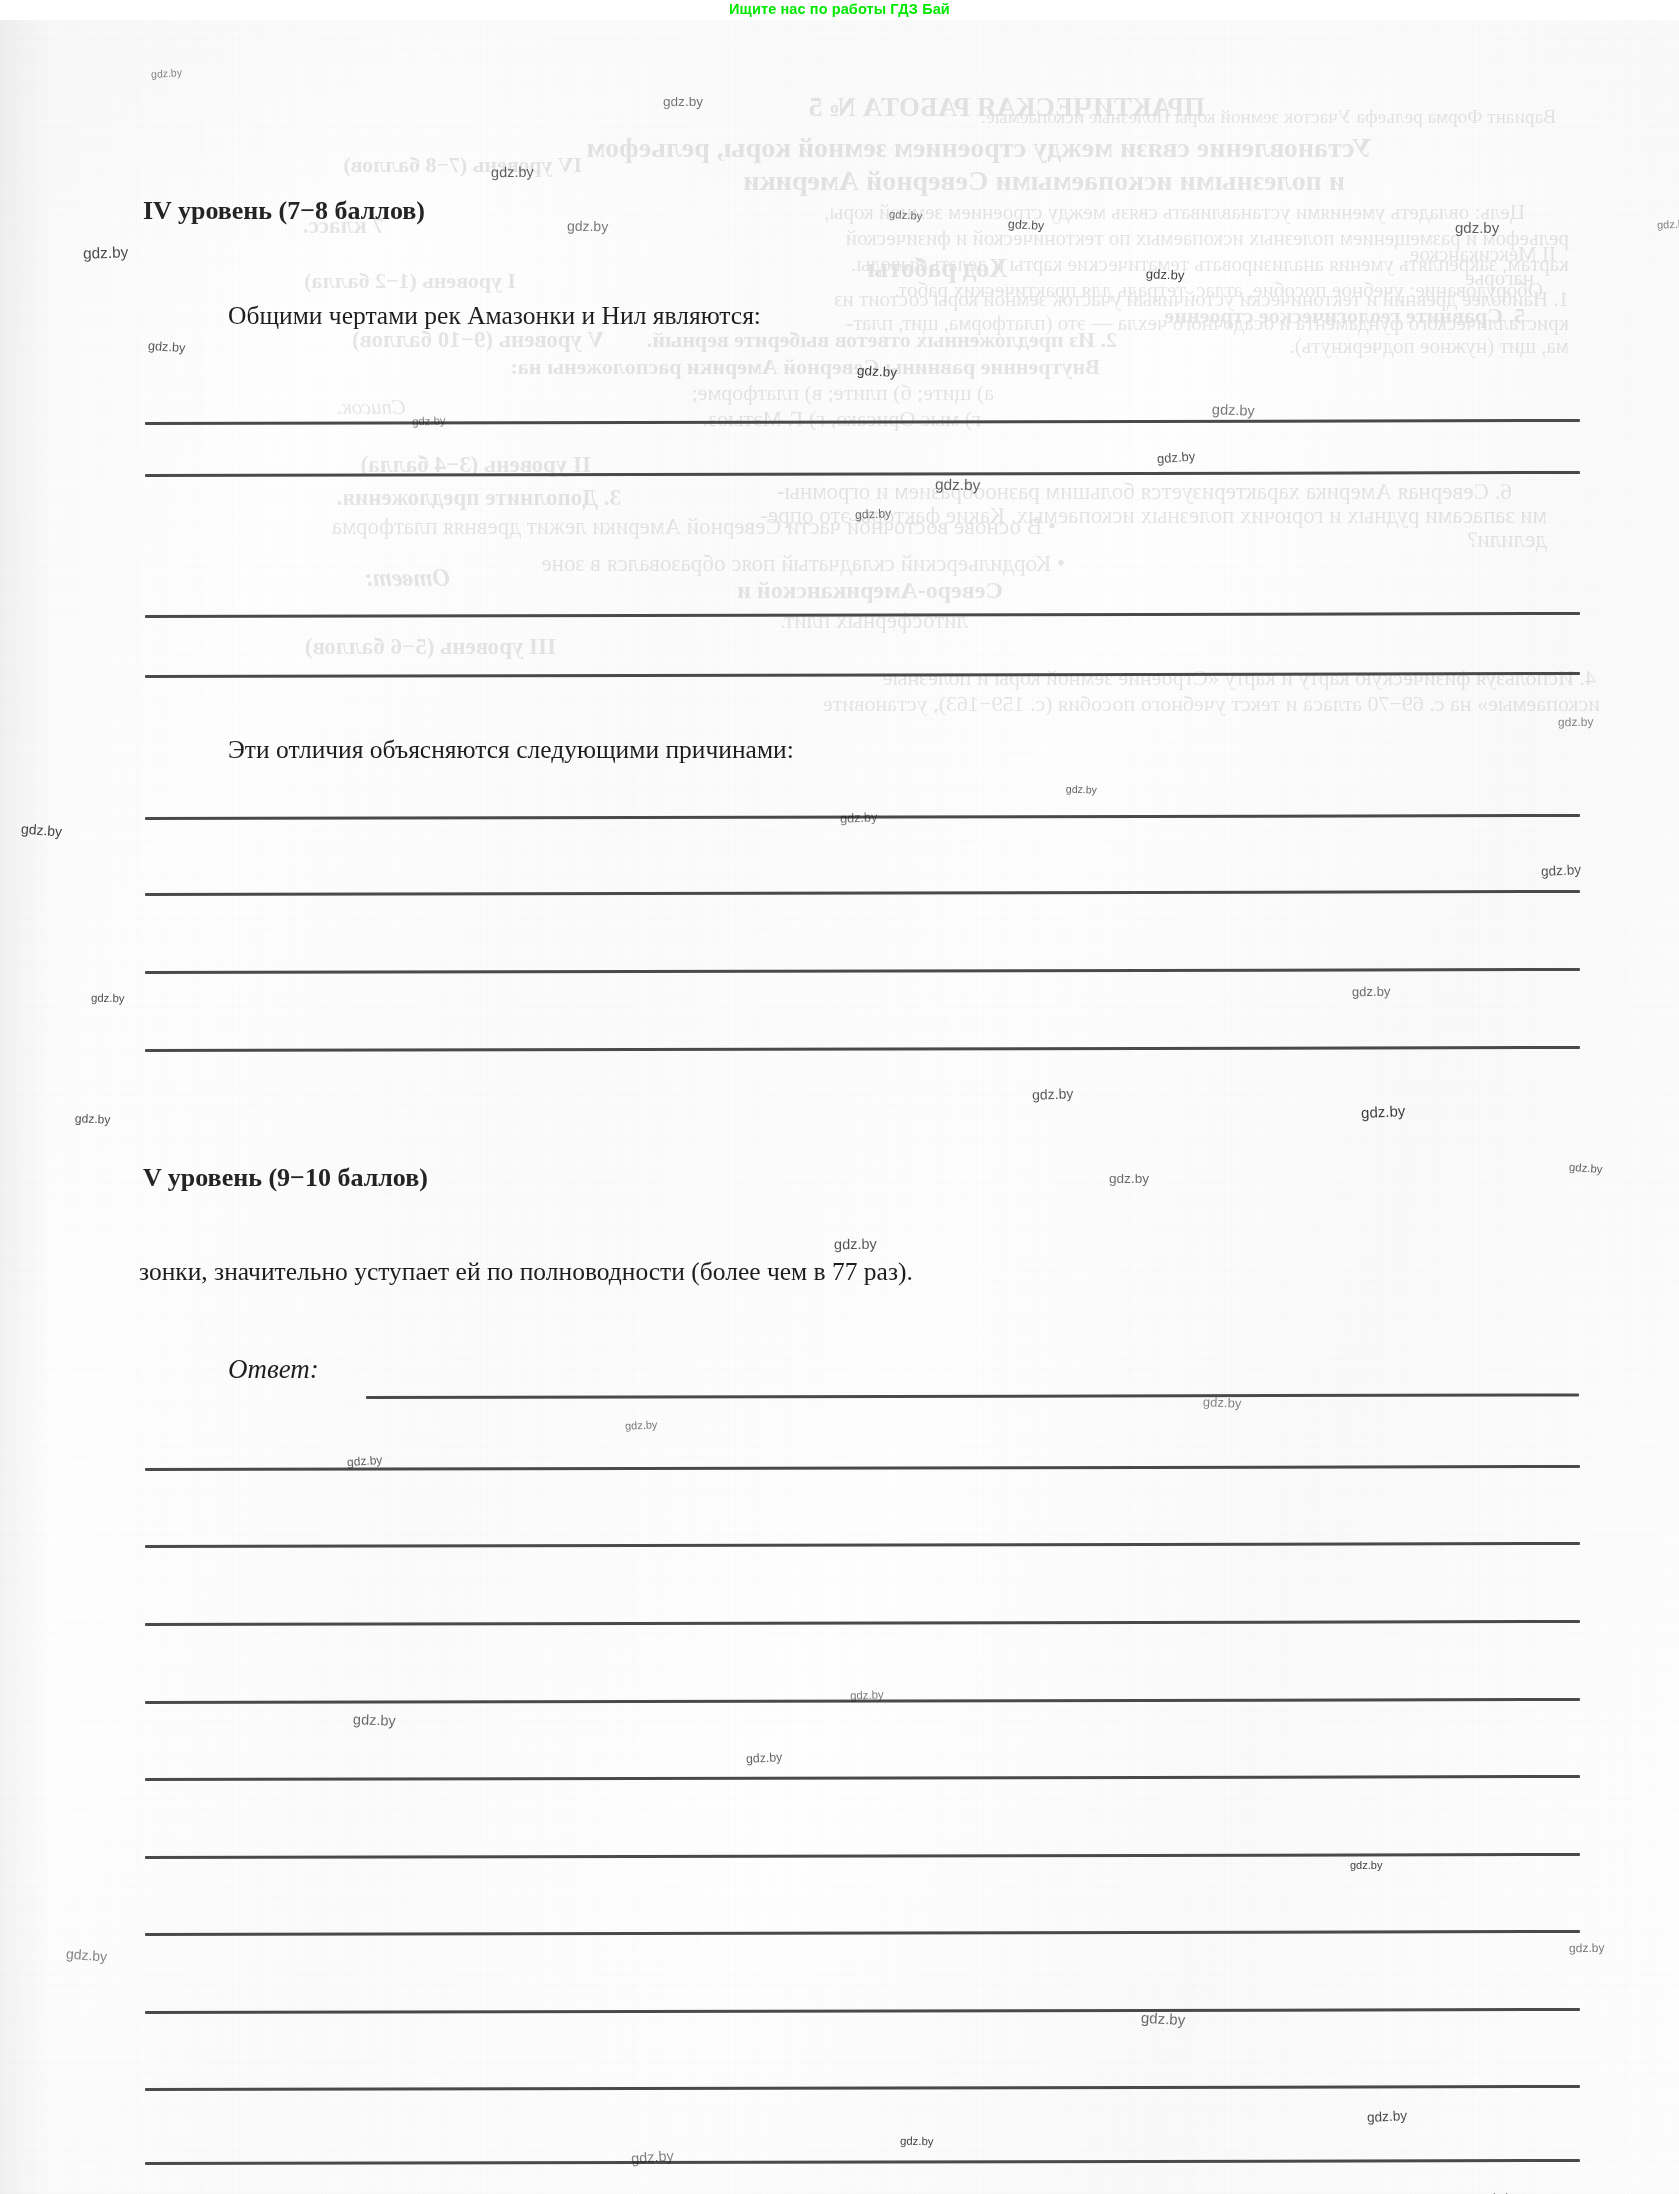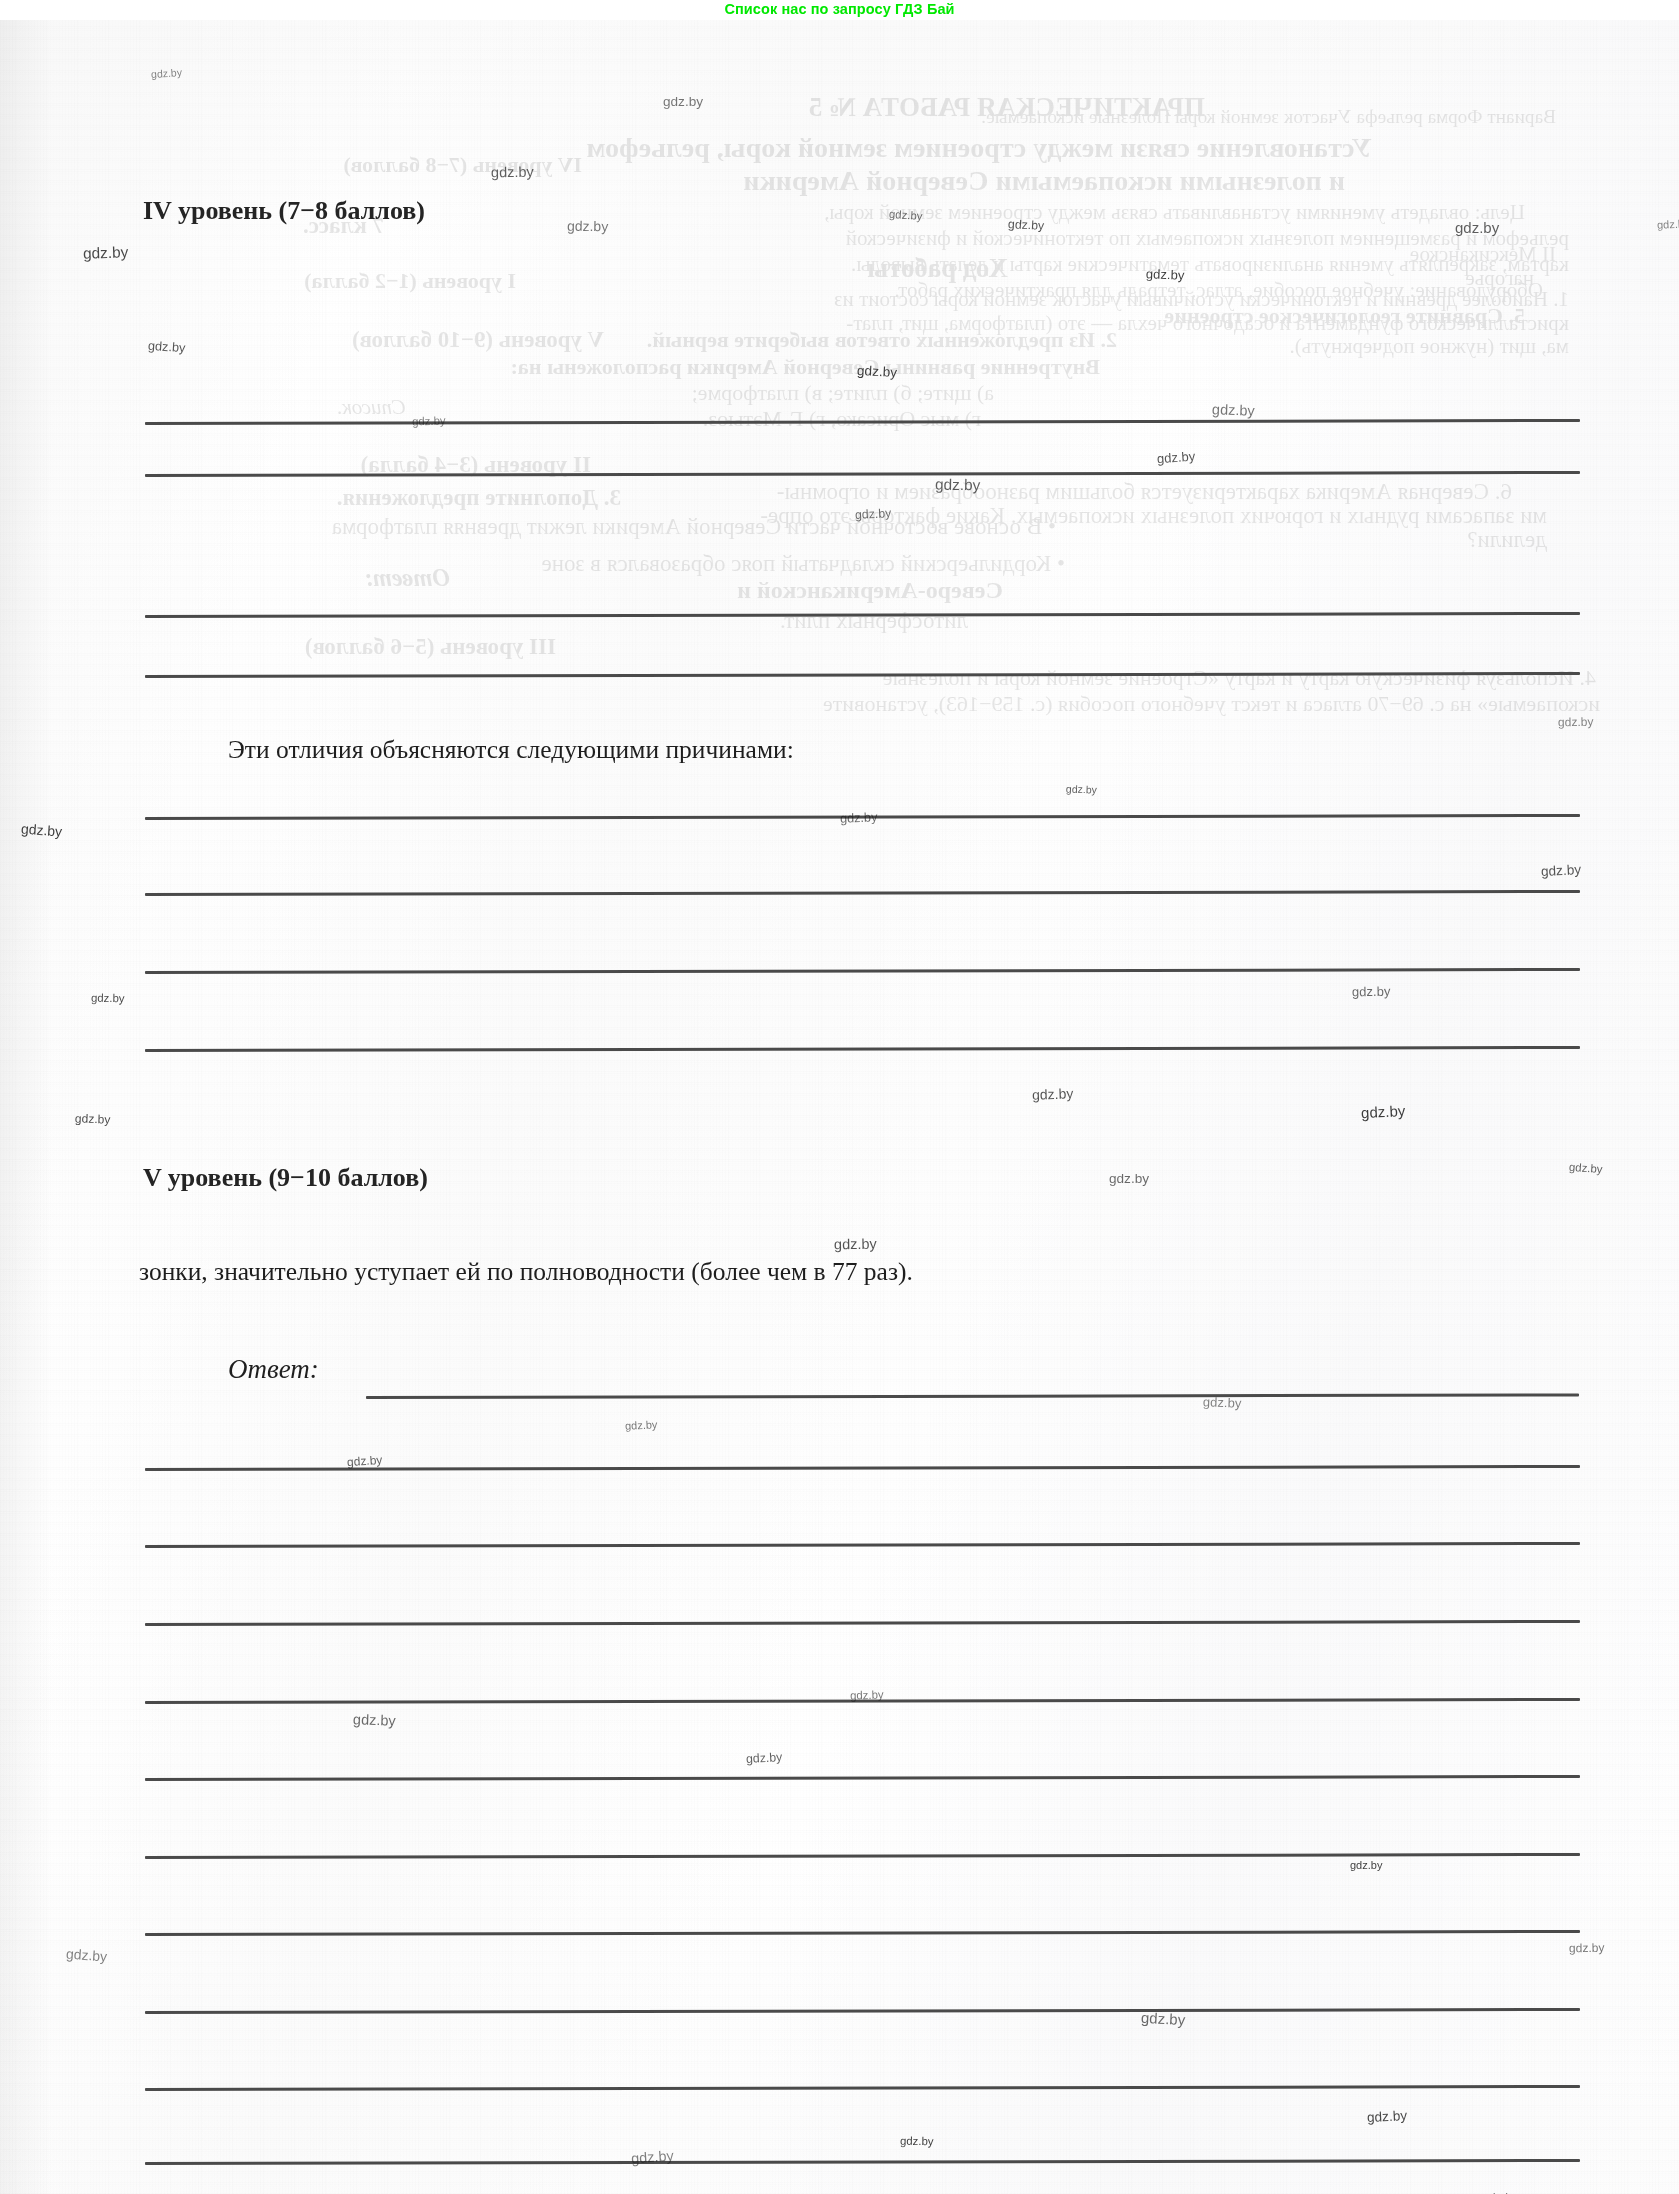--- a/index.html
+++ b/index.html
@@ -138,21 +138,21 @@
     color: #1a1a1a;
     opacity: 0.72;
     white-space: nowrap;
     pointer-events: none;
   }
 </style>
 </head>
 <body>
 
 <div id="promo-banner">
-  <span class="promo-text">Список нас по запросу ГДЗ Бай</span>
+  <span class="promo-text">Ищите нас по работы ГДЗ Бай</span>
 </div>
 
 <div id="page-sheet">
 
   <div id="paper-grain"></div>
   <div id="gutter-shade"></div>
 
   <div id="bleed-layer">
     <div class="bleed" style="left:474px; top:72px;  font-size:27px;">ПРАКТИЧЕСКАЯ РАБОТА № 5</div>
     <div class="bleed" style="left:307px;  top:112px;  font-size:28px;">Установление связи между строением земной коры, рельефом</div>
@@ -191,20 +191,21 @@
     <div class="bleed" style="left:1075px; top:307px;  font-size:23px;">V уровень (9−10 баллов)</div>
     <div class="bleed" style="left:1295px; top:193px;  font-size:23px;">7 класс.</div>
     <div class="bleed" style="left:1273px; top:375px;  font-size:21px; font-style:italic; font-weight:normal;">Список.</div>
   </div>
 
   <div id="content">
 
     <div class="level-heading" style="left:143px; top:176px;">IV уровень (7−8 баллов)</div>
 
 
+    <div class="prompt-line" style="left:228px; top:281px;">Общими чертами рек Амазонки и Нил являются:</div>
 
     <div class="rule" style="left:145px; top:402px;  width:1435px; transform:rotate(-0.12deg);"></div>
     <div class="rule" style="left:145px; top:454px; width:1435px; transform:rotate(-0.12deg);"></div>
 
 
     <div class="rule" style="left:145px; top:595px; width:1435px; transform:rotate(-0.12deg);"></div>
     <div class="rule" style="left:145px; top:655px; width:1435px; transform:rotate(-0.12deg);"></div>
 
     <div class="prompt-line" style="left:228px; top:715px;">Эти отличия объясняются следующими причинами:</div>
 

